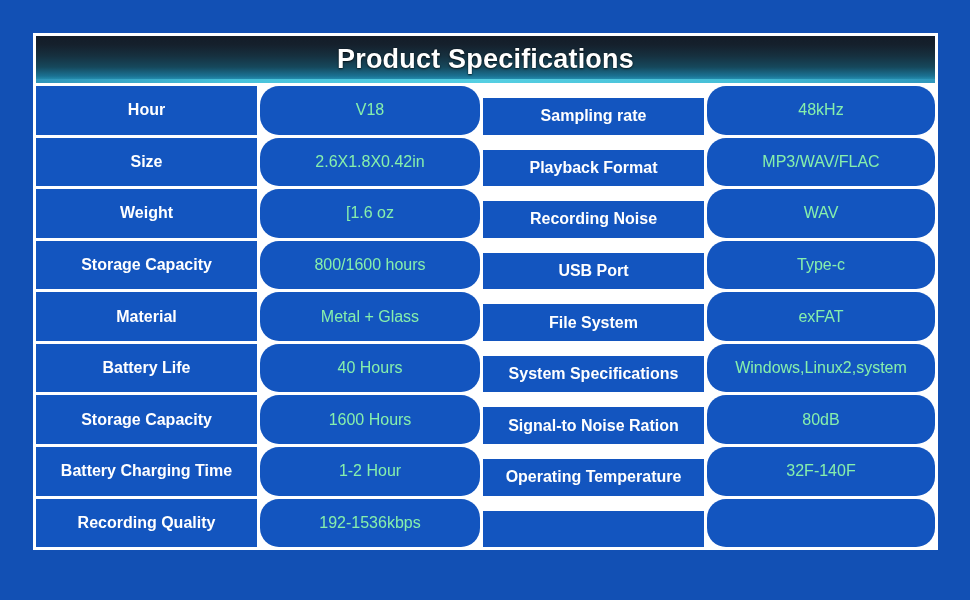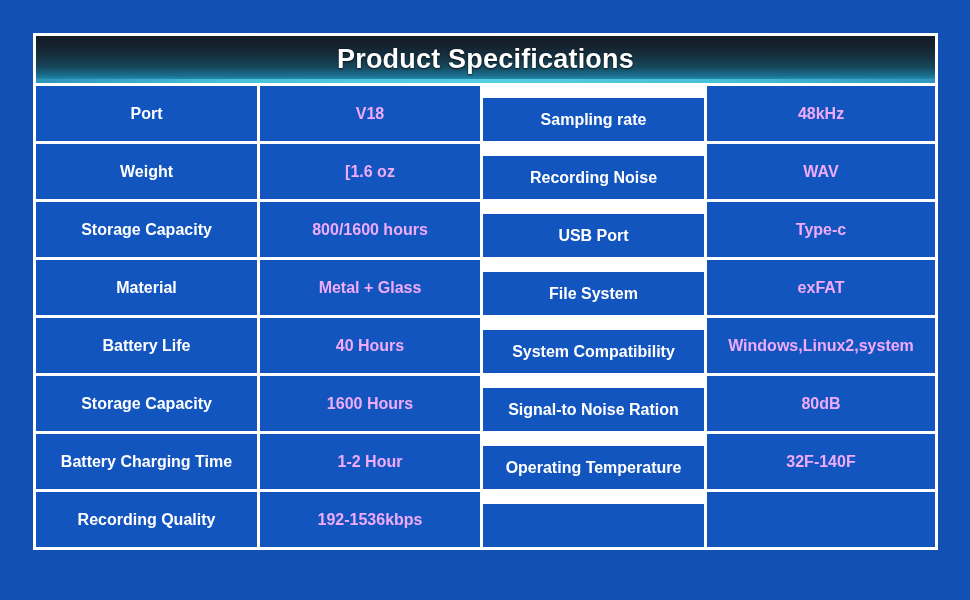--- a/index.html
+++ b/index.html
@@ -89,48 +89,55 @@
     padding: 0 4px;
     overflow: hidden;
     white-space: nowrap;
   }
   .cell.label {
     color: #ffffff;
     font-size: 16px;
     font-weight: bold;
   }
   .cell.value {
-    color: #f0abfc;
+    color: #86efac;
     font-size: 16px;
-    font-weight: bold;
+    font-weight: normal;
+    border-radius: 19px;
   }
   .col-a { flex: 0 0 221px; }
   .col-b { flex: 0 0 220px; }
   .col-c { flex: 0 0 221px; margin-top: 12px; }
   .col-d { flex: 1 1 auto; }
 </style>
 </head>
 <body>
 
 <div id="spec-card">
 
   <div id="spec-header">
     <span class="title">Product Specifications</span>
     <span class="accent-line"></span>
   </div>
 
   <div id="spec-table">
 
     <div class="spec-row">
-      <div class="cell label col-a">Port</div>
+      <div class="cell label col-a">Hour</div>
       <div class="cell value col-b">V18</div>
       <div class="cell label col-c">Sampling rate</div>
       <div class="cell value col-d">48kHz</div>
     </div>
 
+    <div class="spec-row">
+      <div class="cell label col-a">Size</div>
+      <div class="cell value col-b">2.6X1.8X0.42in</div>
+      <div class="cell label col-c">Playback Format</div>
+      <div class="cell value col-d">MP3/WAV/FLAC</div>
+    </div>
 
     <div class="spec-row">
       <div class="cell label col-a">Weight</div>
       <div class="cell value col-b">[1.6 oz</div>
       <div class="cell label col-c">Recording Noise</div>
       <div class="cell value col-d">WAV</div>
     </div>
 
 
     <div class="spec-row">
@@ -143,21 +150,21 @@
     <div class="spec-row">
       <div class="cell label col-a">Material</div>
       <div class="cell value col-b">Metal + Glass</div>
       <div class="cell label col-c">File System</div>
       <div class="cell value col-d">exFAT</div>
     </div>
 
     <div class="spec-row">
       <div class="cell label col-a">Battery Life</div>
       <div class="cell value col-b">40 Hours</div>
-      <div class="cell label col-c">System Compatibility</div>
+      <div class="cell label col-c">System Specifications</div>
       <div class="cell value col-d">Windows,Linux2,system</div>
     </div>
 
     <div class="spec-row">
       <div class="cell label col-a">Storage Capacity</div>
       <div class="cell value col-b">1600 Hours</div>
       <div class="cell label col-c">Signal-to Noise Ration</div>
       <div class="cell value col-d">80dB</div>
     </div>
 

